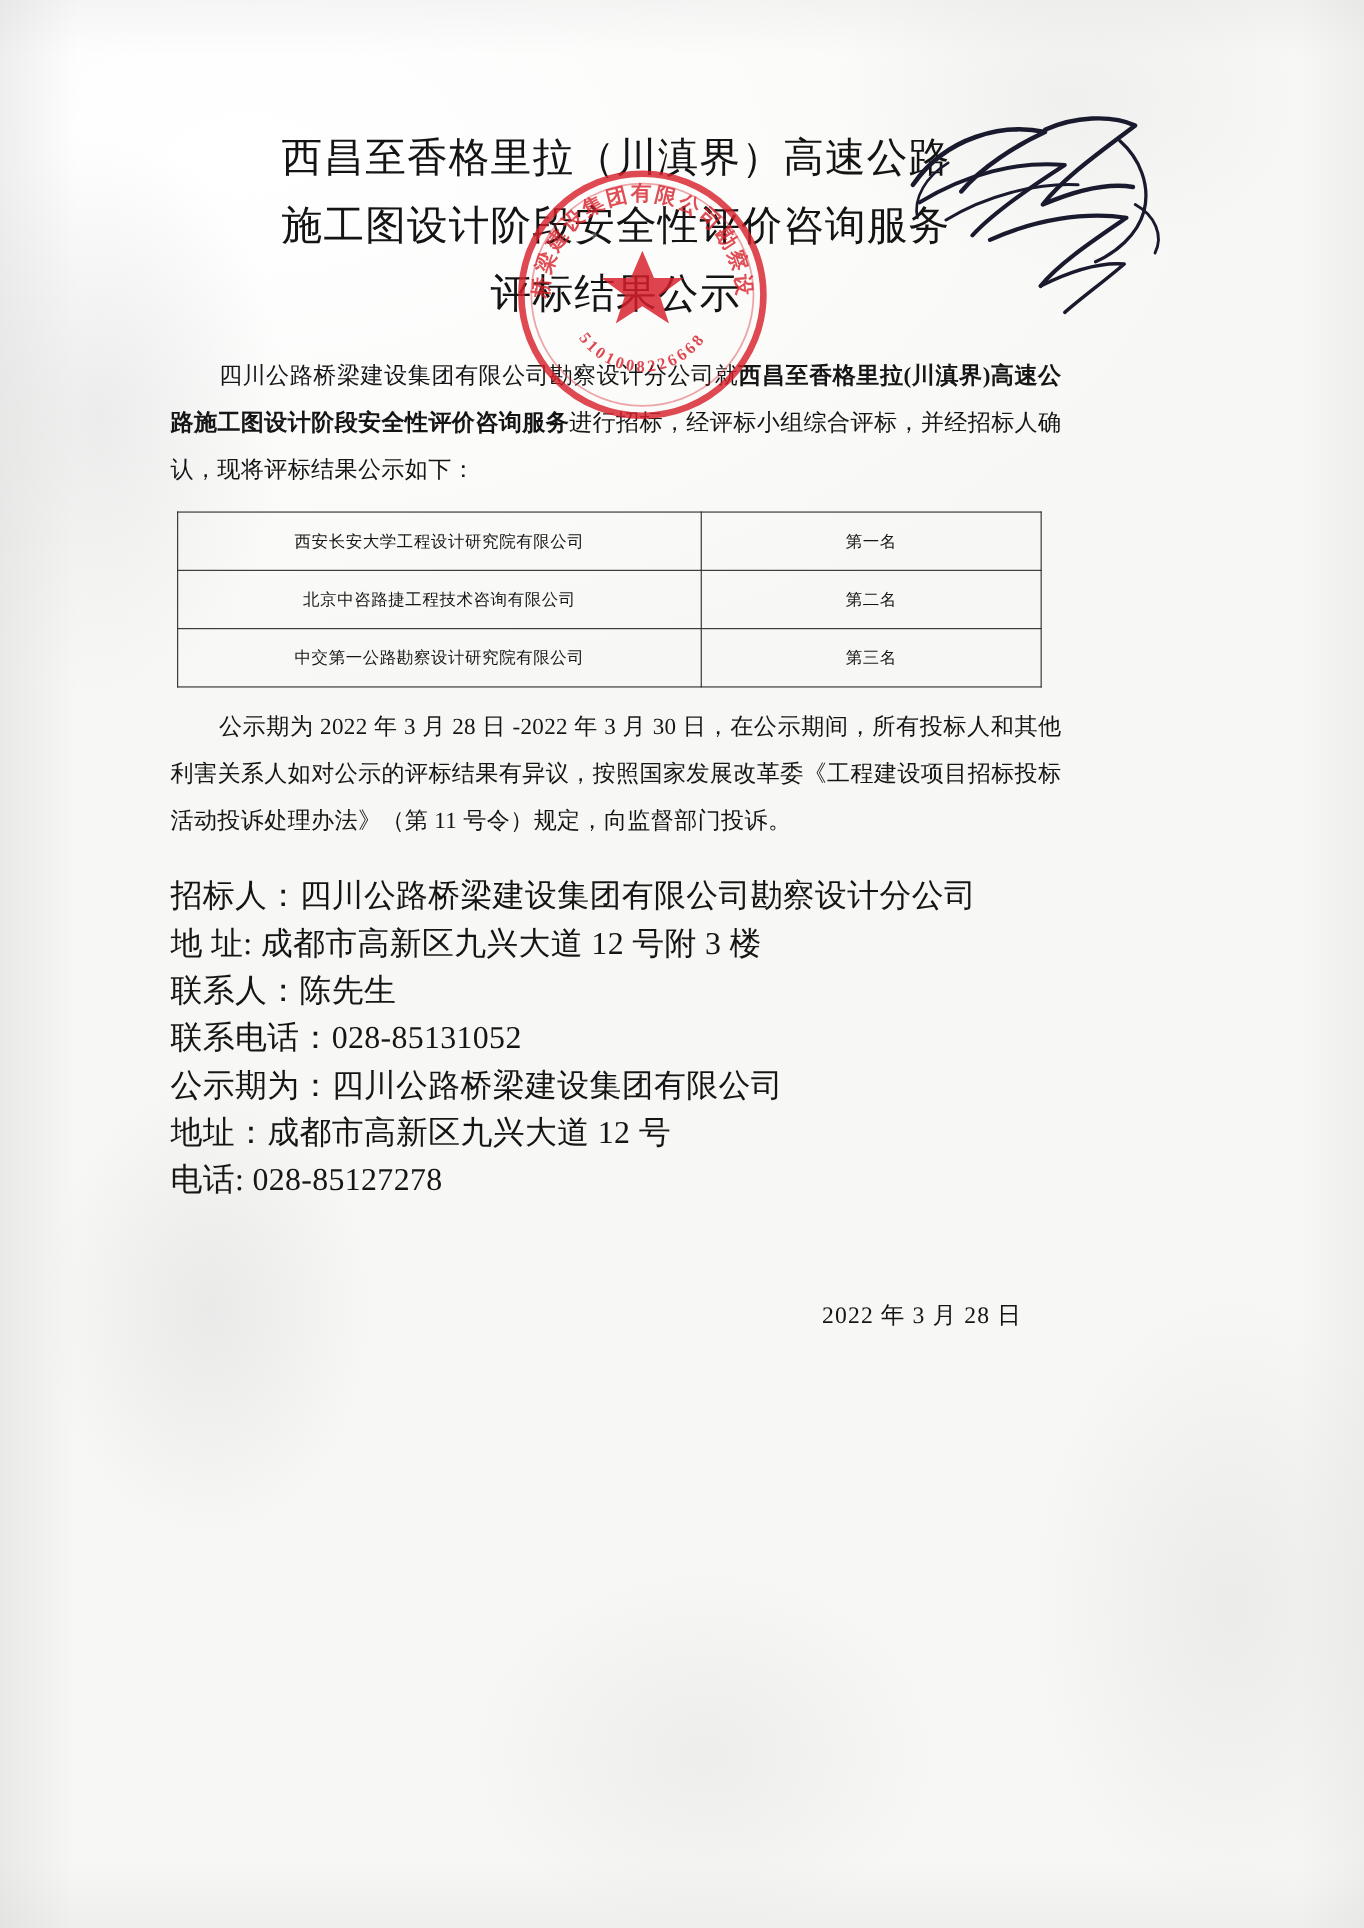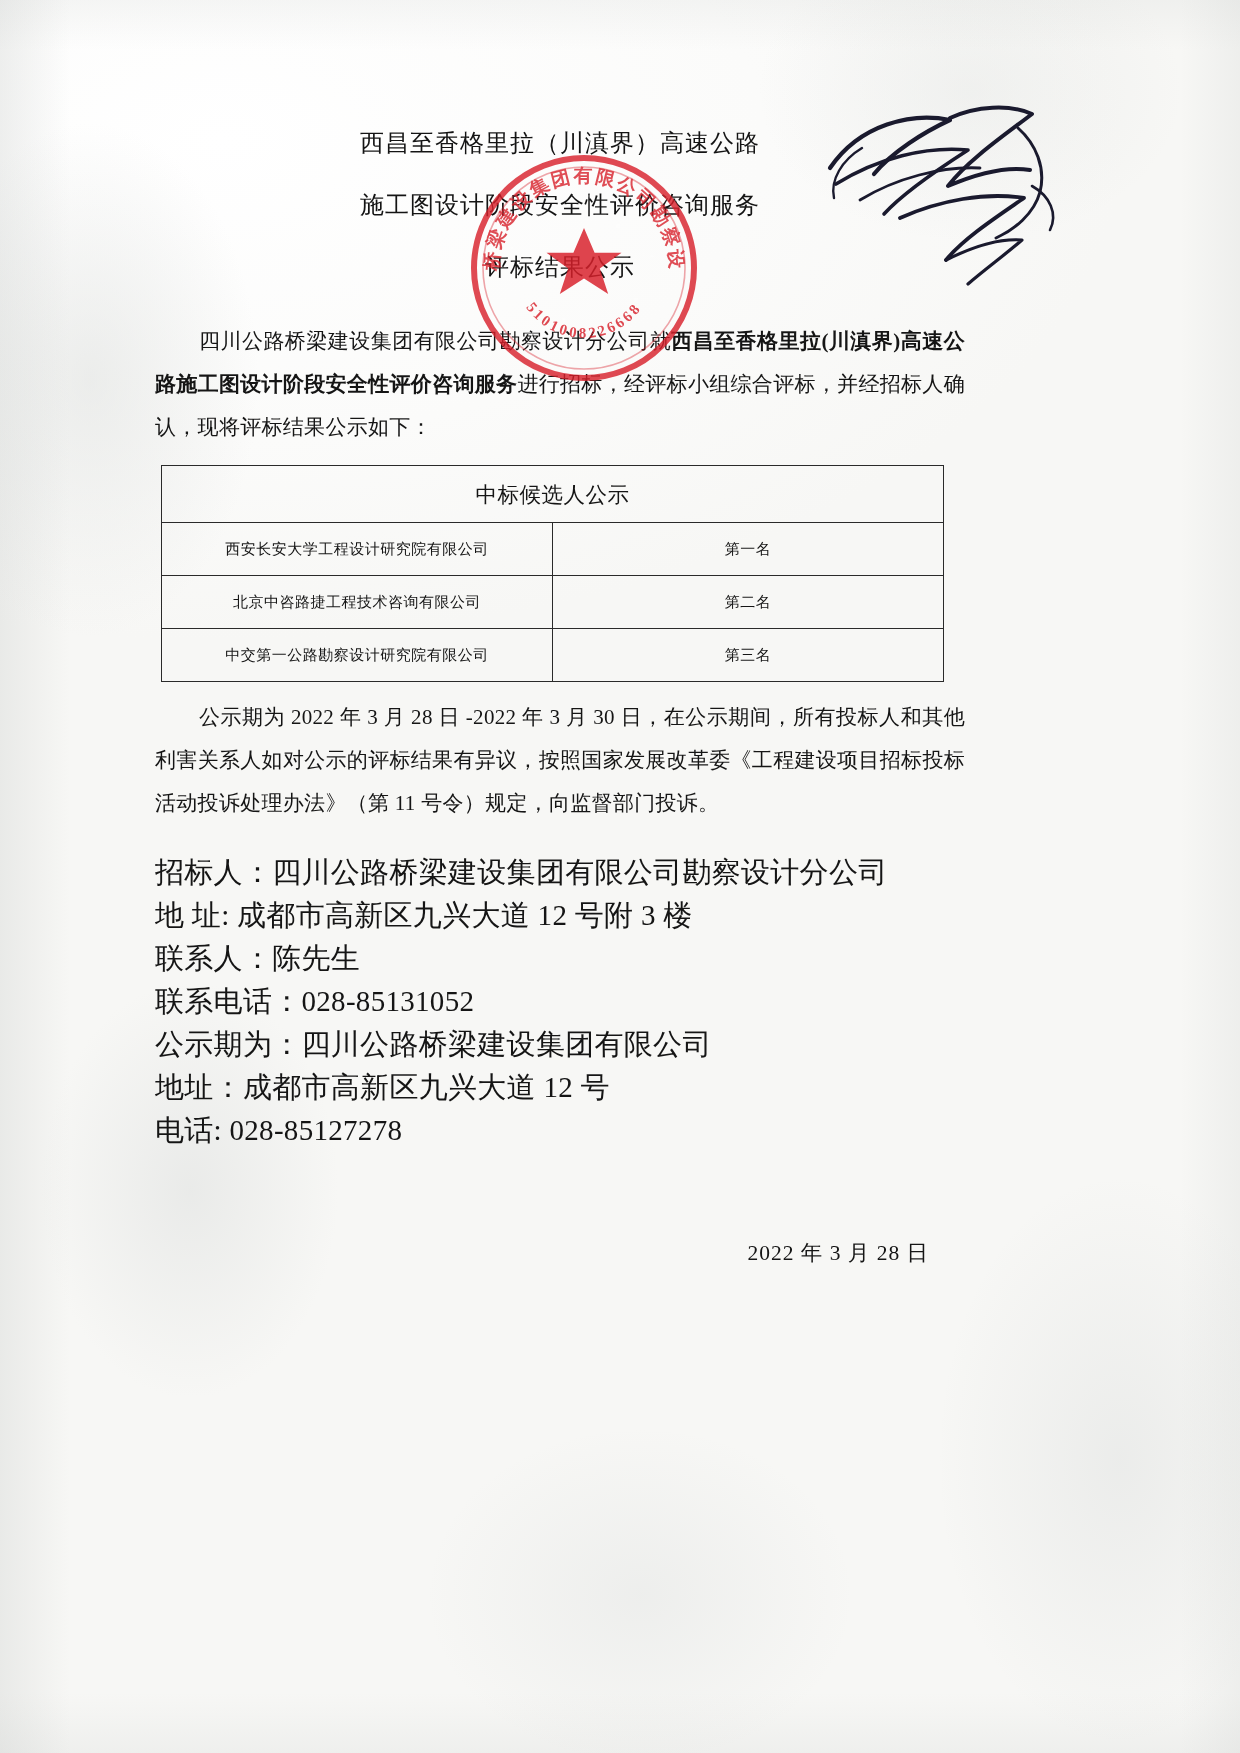--- a/index.html
+++ b/index.html
@@ -57,21 +57,21 @@
     width: 810px;
     color: #121212;
   }
 
   
   .title-block {
     margin-top: 112px;
     text-align: center;
   }
   .title-line {
-    font-size: 24px;
+    font-size: 37px;
     line-height: 62px;
     letter-spacing: 1px;
     color: #141414;
     font-family: Liberation Sans, sans-serif;
     white-space: nowrap;
   }
   .title-line.t3 { }
 
   
   .para {
@@ -172,23 +172,20 @@
       <div class="title-line t1">西昌至香格里拉（川滇界）高速公路</div>
       <div class="title-line t2">施工图设计阶段安全性评价咨询服务</div>
       <div class="title-line t3">评标结果公示</div>
     </div>
 
     <div class="para indent" id="intro-para"><span>四川公路桥梁建设集团有限公司勘察设计分公司就</span><b>西昌至香格里拉(川滇界)高速公路施工图设计阶段安全性评价咨询服务</b><span>进行招标，经评标小组综合评标，并经招标人确认，现将评标结果公示如下：</span></div>
 
     <div class="tbl-wrap">
       <table class="result-table">
         <tbody>
-          <tr>
-            <td class="header-cell" colspan="2">中标候选人公示</td>
-          </tr>
           <tr>
             <td class="col-name">西安长安大学工程设计研究院有限公司</td>
             <td class="col-rank">第一名</td>
           </tr>
           <tr>
             <td class="col-name">北京中咨路捷工程技术咨询有限公司</td>
             <td class="col-rank">第二名</td>
           </tr>
           <tr>
             <td class="col-name">中交第一公路勘察设计研究院有限公司</td>

